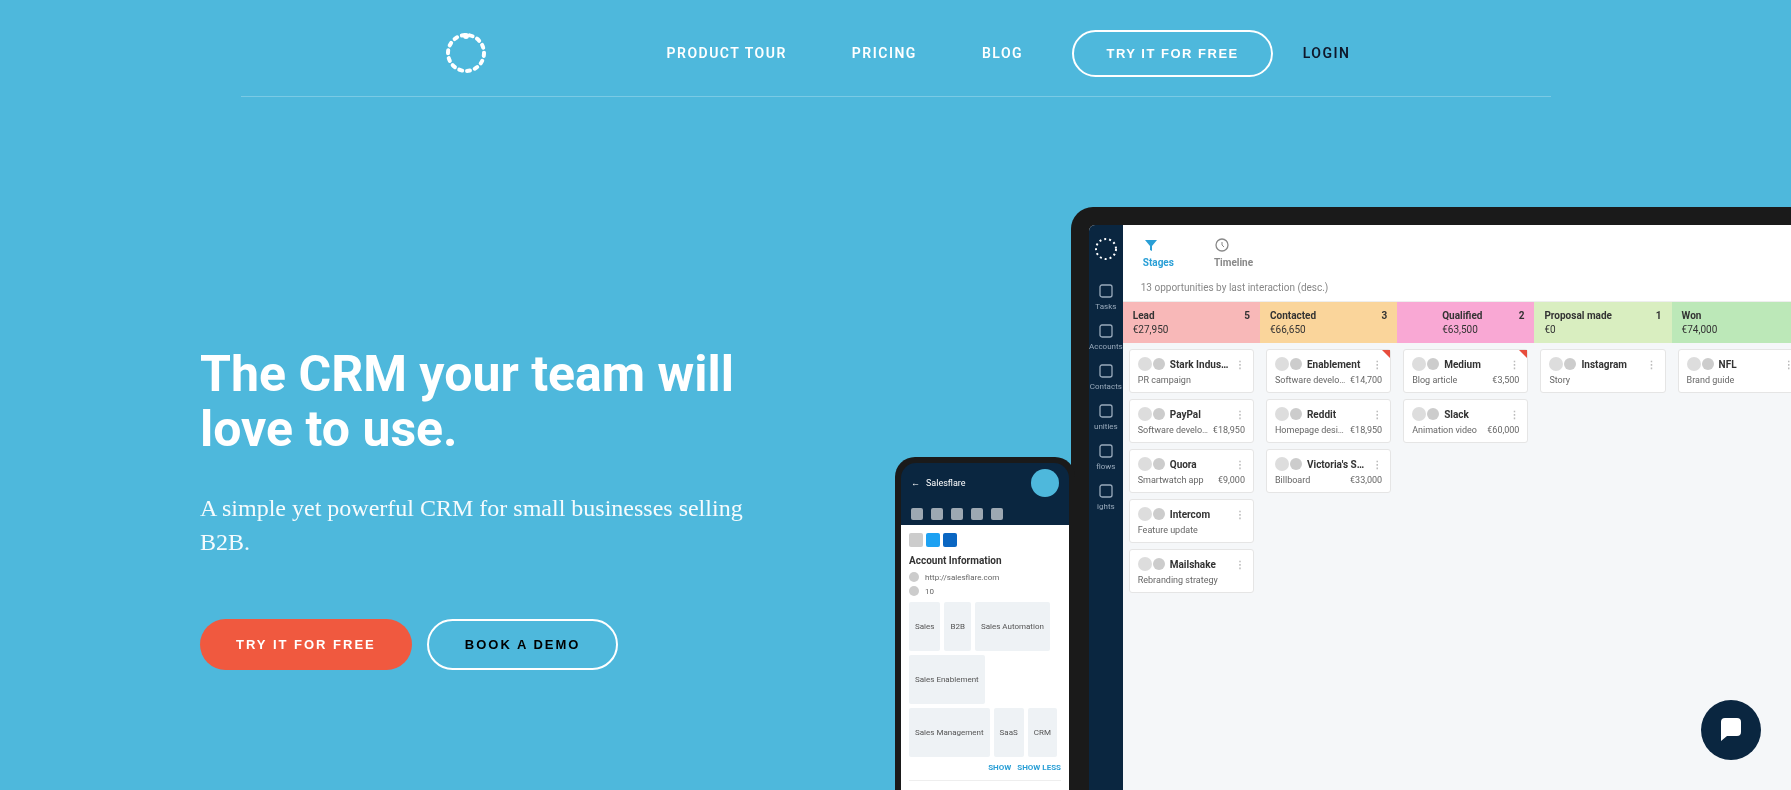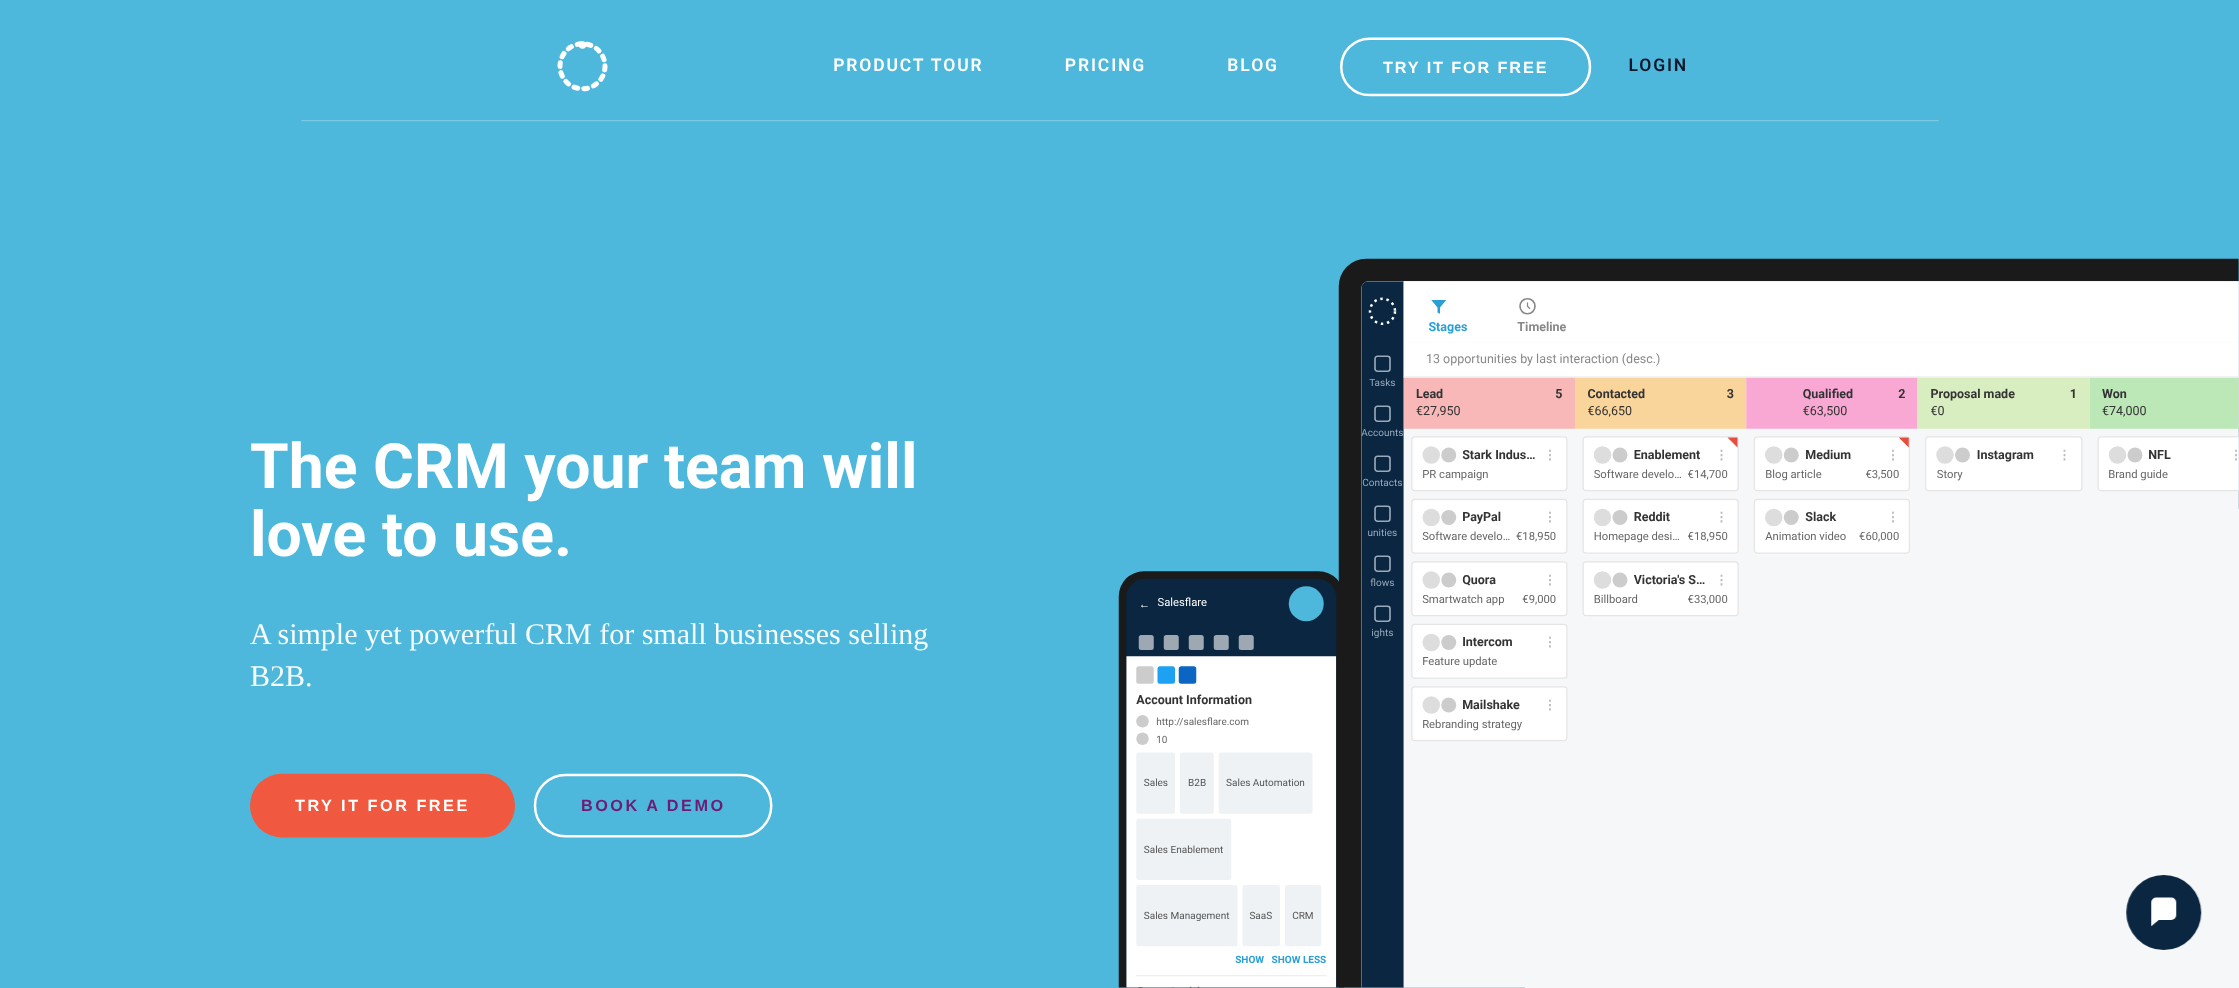--- a/index.html
+++ b/index.html
@@ -10,21 +10,21 @@
 .nav a{color:#fff;text-decoration:none;font-size:14px;letter-spacing:1.5px;font-weight:600;}
 .header-actions{display:flex;align-items:center;gap:30px;}
 .btn-outline{border:2px solid #fff;border-radius:30px;padding:14px 32px;color:#fff;background:transparent;font-size:13px;letter-spacing:1.5px;font-weight:600;cursor:pointer;}
 .login-link{color:#0f172a;text-decoration:none;font-size:14px;letter-spacing:1.5px;font-weight:600;}
 .hero{display:flex;padding:60px 0 0 200px;position:relative;height:700px;}
 .hero-left{width:570px;padding-top:190px;}
 .hero-title{font-size:50px;font-weight:700;line-height:1.1;margin-bottom:35px;}
 .hero-sub{font-size:24px;font-family:Georgia,serif;font-style:normal;line-height:1.4;margin-bottom:60px;opacity:0.95;}
 .hero-ctas{display:flex;gap:15px;}
 .btn-primary{background:#f0593f;color:#fff;border:none;border-radius:30px;padding:18px 36px;font-size:13px;letter-spacing:2px;font-weight:700;cursor:pointer;}
-.btn-secondary{background:transparent;border:2px solid #fff;color:#701a75;border-radius:30px;padding:16px 36px;font-size:13px;letter-spacing:2px;font-weight:700;cursor:pointer;}
+.btn-secondary{background:transparent;border:2px solid #fff;color:#000000;border-radius:30px;padding:16px 36px;font-size:13px;letter-spacing:2px;font-weight:700;cursor:pointer;}
 .device-area{position:absolute;right:0;bottom:0;width:900px;height:590px;}
 
 
 .laptop{position:absolute;right:0;top:0;width:720px;height:590px;background:#1a1a1a;border-radius:22px 0 0 0;padding:18px 0 0 18px;}
 .screen{background:#fff;width:100%;height:100%;border-radius:6px 0 0 0;overflow:hidden;color:#333;font-size:12px;}
 .app{display:flex;height:100%;}
 .sidebar{width:62px;background:#0a2640;color:#9ab;display:flex;flex-direction:column;align-items:center;padding-top:10px;gap:6px;}
 .sb-logo{width:28px;height:28px;margin-bottom:8px;}
 .sb-item{display:flex;flex-direction:column;align-items:center;font-size:8px;gap:3px;padding:6px 0;width:100%;}
 .sb-icon{width:16px;height:16px;}

